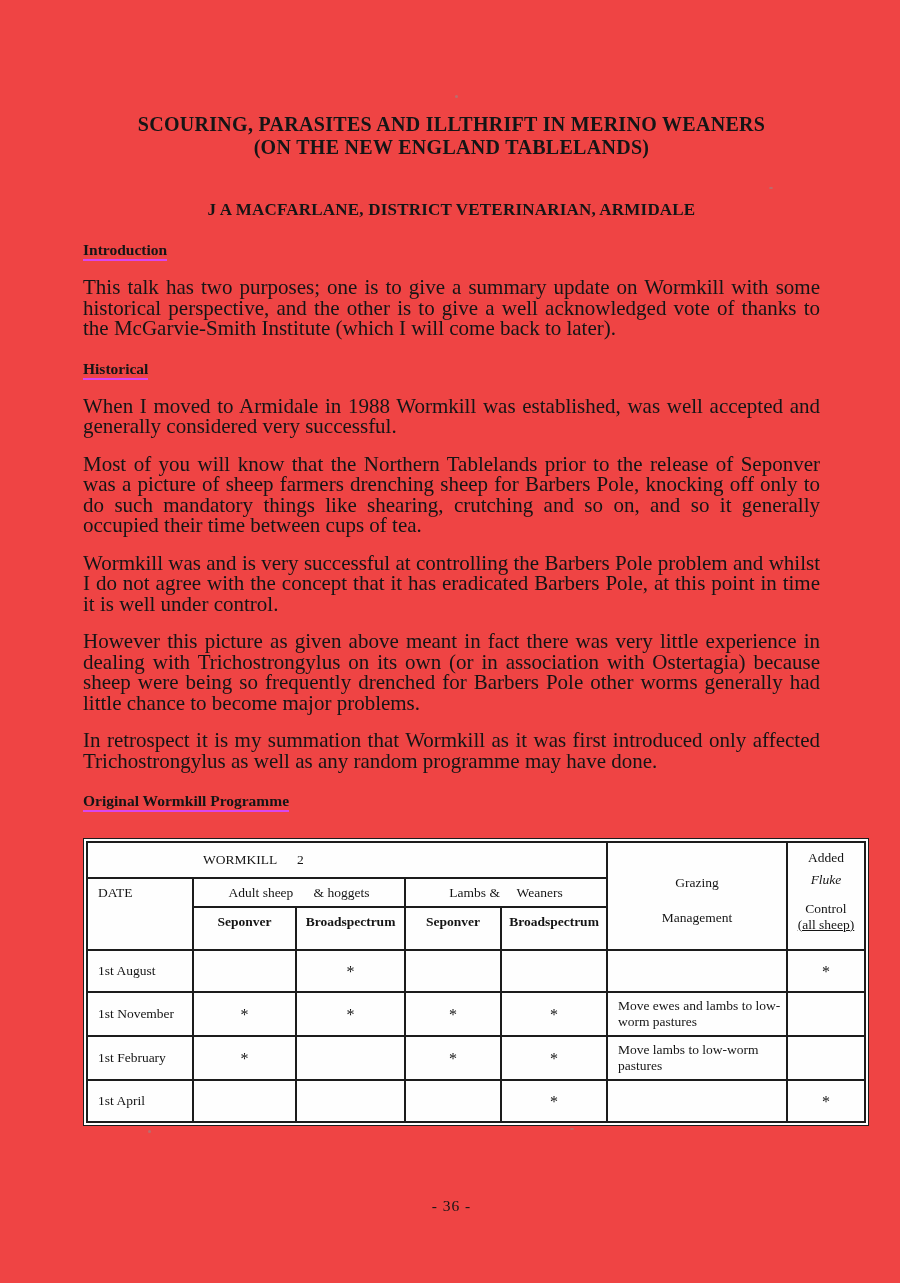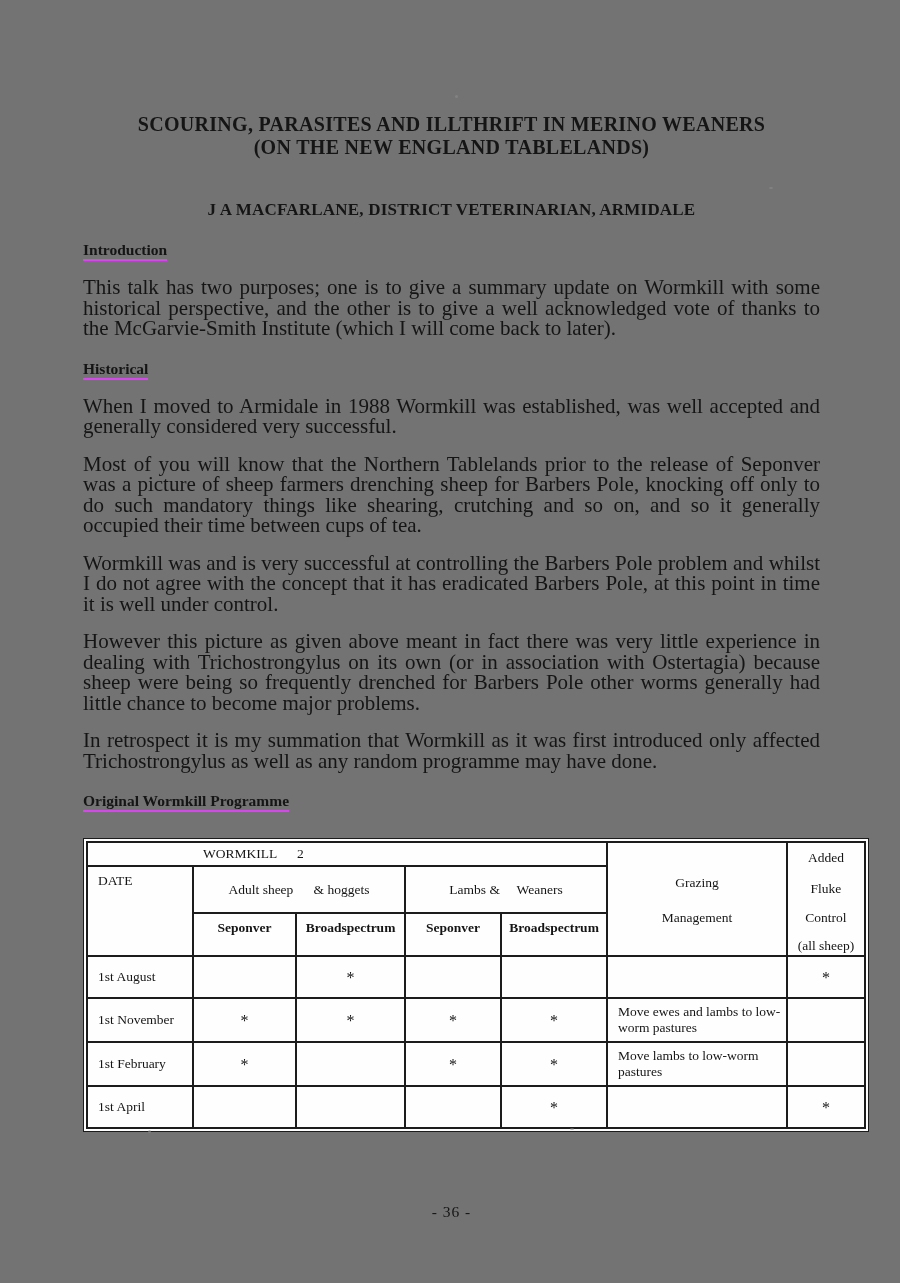--- a/index.html
+++ b/index.html
@@ -1,20 +1,20 @@
 <!DOCTYPE html>
 <html><head>
 <meta charset="utf-8">
 <style>
   html, body { margin: 0; padding: 0; background: #e8e8e8; }
   .page {
     position: relative;
     width: 900px;
     height: 1283px;
-    background: #737373;
+    background: #ef4444;
     color: #151515;
     font-family: "Liberation Serif", "DejaVu Serif", serif;
     overflow: hidden;
     margin: 0 auto;
   }
   .content {
     padding: 0 80px 0 83px;
   }
   .title {
     margin: 113px 0 0 0;
@@ -57,35 +57,35 @@
     background: #fefefe;
   }
   table.programme {
     border-collapse: collapse;
     table-layout: fixed;
     width: 778px;
     font-size: 13.5px;
     color: #151515;
   }
   table.programme td { border: 2px solid #1c1c1c; overflow: hidden; }
-  thead tr.r1 { height: 24px; }
+  thead tr.r1 { height: 36px; }
   thead tr.r2 { height: 29px; }
   thead tr.r3 { height: 43px; font-weight: bold; }
   td.wk { text-align: left; padding-left: 115px; white-space: pre; vertical-align: middle; }
   td.date-head { vertical-align: top; text-align: left; padding: 6px 0 16px 10px; }
   td.group { text-align: center; white-space: pre; vertical-align: middle; }
   td.sub { text-align: center; vertical-align: top; padding-top: 6px; }
   td.grazing-head { vertical-align: top; text-align: center; }
   td.grazing-head .gm1 { margin-top: 31px; line-height: 16px; }
   td.grazing-head .gm2 { margin-top: 19px; line-height: 16px; }
   td.fluke-head { vertical-align: top; text-align: center; line-height: 16px; }
   td.fluke-head .f1 { margin-top: 6px; }
-  td.fluke-head .f2 { margin-top: 15px; }
+  td.fluke-head .f2 { margin-top: 6px; font-style: italic; }
   td.fluke-head .f3 { margin-top: 13px; }
-  td.fluke-head .f4 { margin-top: 12px; }
+  td.fluke-head .f4 { margin-top: 0; text-decoration: underline; }
   tbody td { height: 30px; vertical-align: middle; }
   tbody td.cell-date { text-align: left; padding-left: 10px; }
   tbody td.cell-star { text-align: center; font-size: 16px; padding-top: 3px; }
   tbody td.cell-grazing { text-align: left; padding: 5px 4px 5px 10px; line-height: 16px; font-size: 13.5px; }
   .footer {
     margin-top: 67px;
     text-align: center;
     font-size: 15.5px;
     letter-spacing: 1px;
   }

